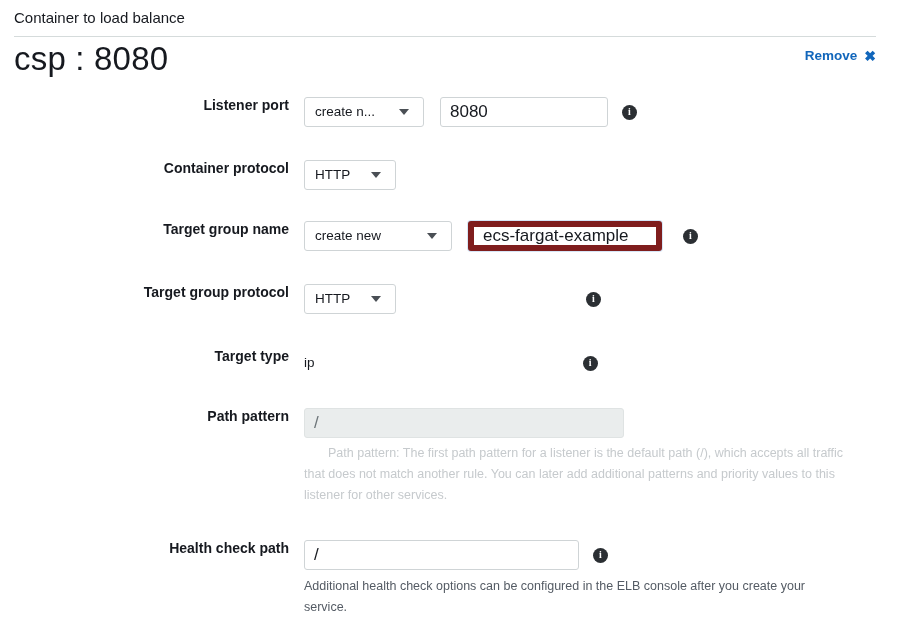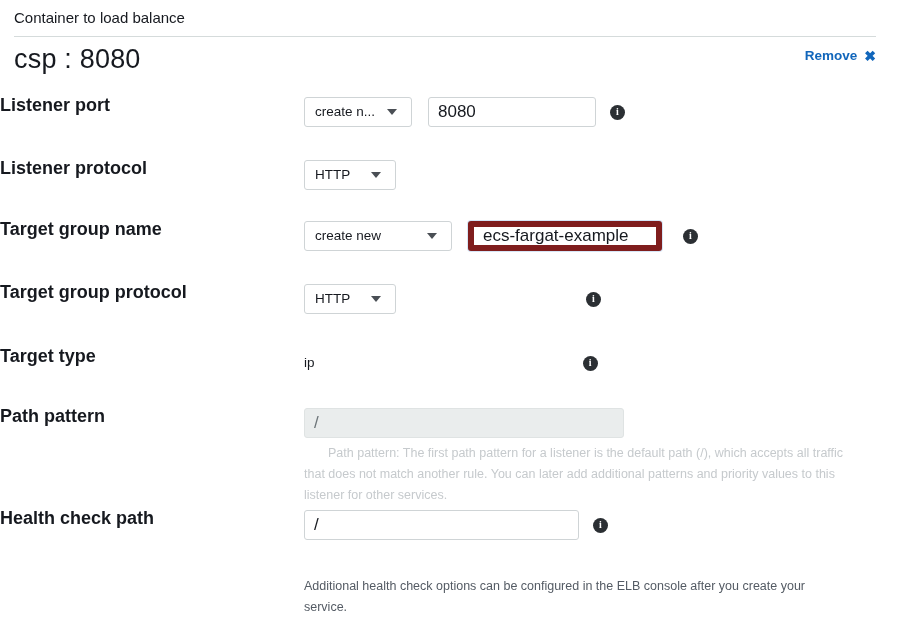--- a/index.html
+++ b/index.html
@@ -40,21 +40,21 @@
     position: absolute;
     left: 14px;
     top: 43px;
     width: 862px;
     height: 34px;
   }
   .container-name {
     position: absolute;
     left: 0;
     top: 0;
-    font-size: 27px;
+    font-size: 33px;
     font-weight: 400;
     color: #16191f;
     line-height: 32px;
     letter-spacing: 0.2px;
     white-space: nowrap;
   }
   .remove-link {
     position: absolute;
     right: 0;
     top: 5px;
@@ -84,21 +84,22 @@
   }
   .form-row {
     position: absolute;
     left: 0;
     width: 902px;
     display: flex;
     align-items: flex-start;
   }
   .field-label {
     width: 289px;
-    font-size: 18px;
+    text-align: right;
+    font-size: 14px;
     font-weight: bold;
     color: #16191f;
     line-height: 16px;
     padding-right: 0;
     flex: 0 0 289px;
     white-space: nowrap;
   }
   .controls {
     margin-left: 15px;
     display: flex;
@@ -135,21 +136,21 @@
     margin-right: 8px;
   }
   .caret i {
     display: block;
     width: 0;
     height: 0;
     border-left: 5.5px solid transparent;
     border-right: 5.5px solid transparent;
     border-top: 6px solid #4a4f55;
   }
-  .select-w104 { width: 108px; }
+  .select-w104 { width: 120px; }
   .select-w88  { width: 92px; }
   .select-w148 { width: 148px; }
 
   
   .text-input {
     height: 30px;
     box-sizing: border-box;
     border: 1px solid #cfd4d6;
     border-radius: 3px;
     background: #ffffff;
@@ -240,21 +241,21 @@
           </span>
       </div>
       <input class="text-input input-w168" style="margin-left: 16px;" type="text" value="8080">
       <span class="info-icon" style="margin-left:14px;">
           <span>i</span>
         </span>
     </div>
   </div>
 
   <div class="form-row" style="top:160px;">
-    <div class="field-label">Listener protocol</div>
+    <div class="field-label">Container protocol</div>
     <div class="controls">
       <div class="select select-w88">
         <span class="sel-text">HTTP</span>
         <span class="caret">
             <i></i>
           </span>
       </div>
     </div>
   </div>
 
@@ -303,21 +304,21 @@
     <div class="field-label">Path pattern</div>
     <div class="controls">
       <input class="text-input input-w320 disabled" type="text" disabled="" value="/" style="">
     </div>
   </div>
 
   <div class="helper faded" style="top:443px;">
     <b>Path pattern:</b><span> The first path pattern for a listener is the default path (/), which accepts all traffic that does not match another rule. You can later add additional patterns and priority values to this listener for other services.</span>
   </div>
 
-  <div class="form-row" style="top:510px;">
+  <div class="form-row" style="top:540px;">
     <div class="field-label">Health check path</div>
     <div class="controls">
       <input class="text-input input-w275" type="text" value="/" style="">
       <span class="info-icon" style="margin-left:14px;">
           <span>i</span>
         </span>
     </div>
   </div>
 
   <div class="helper dark" style="top:576px;">Additional health check options can be configured in the ELB console after you create your service.</div>

